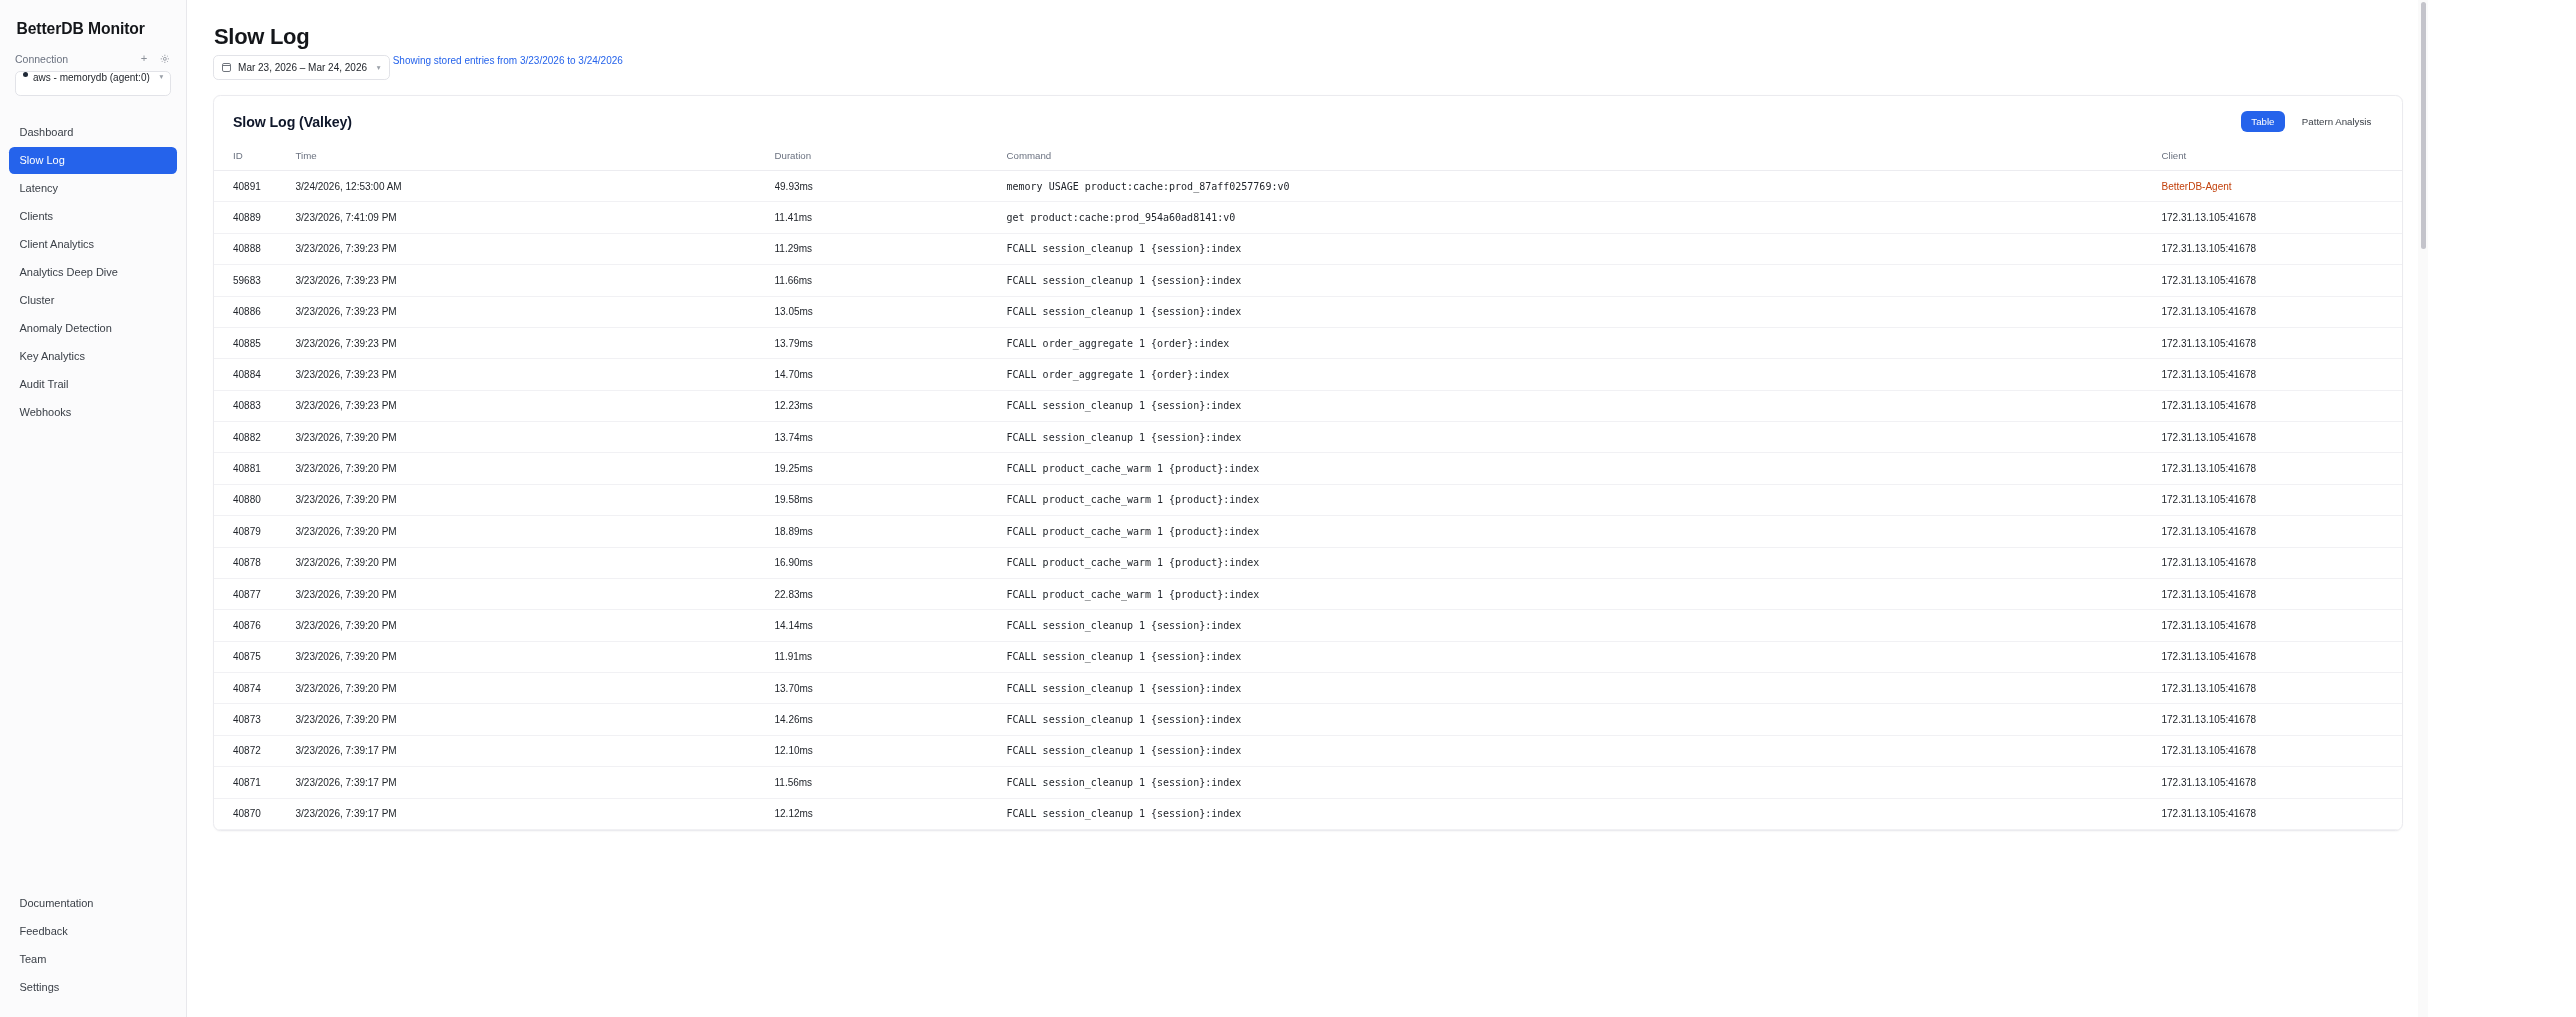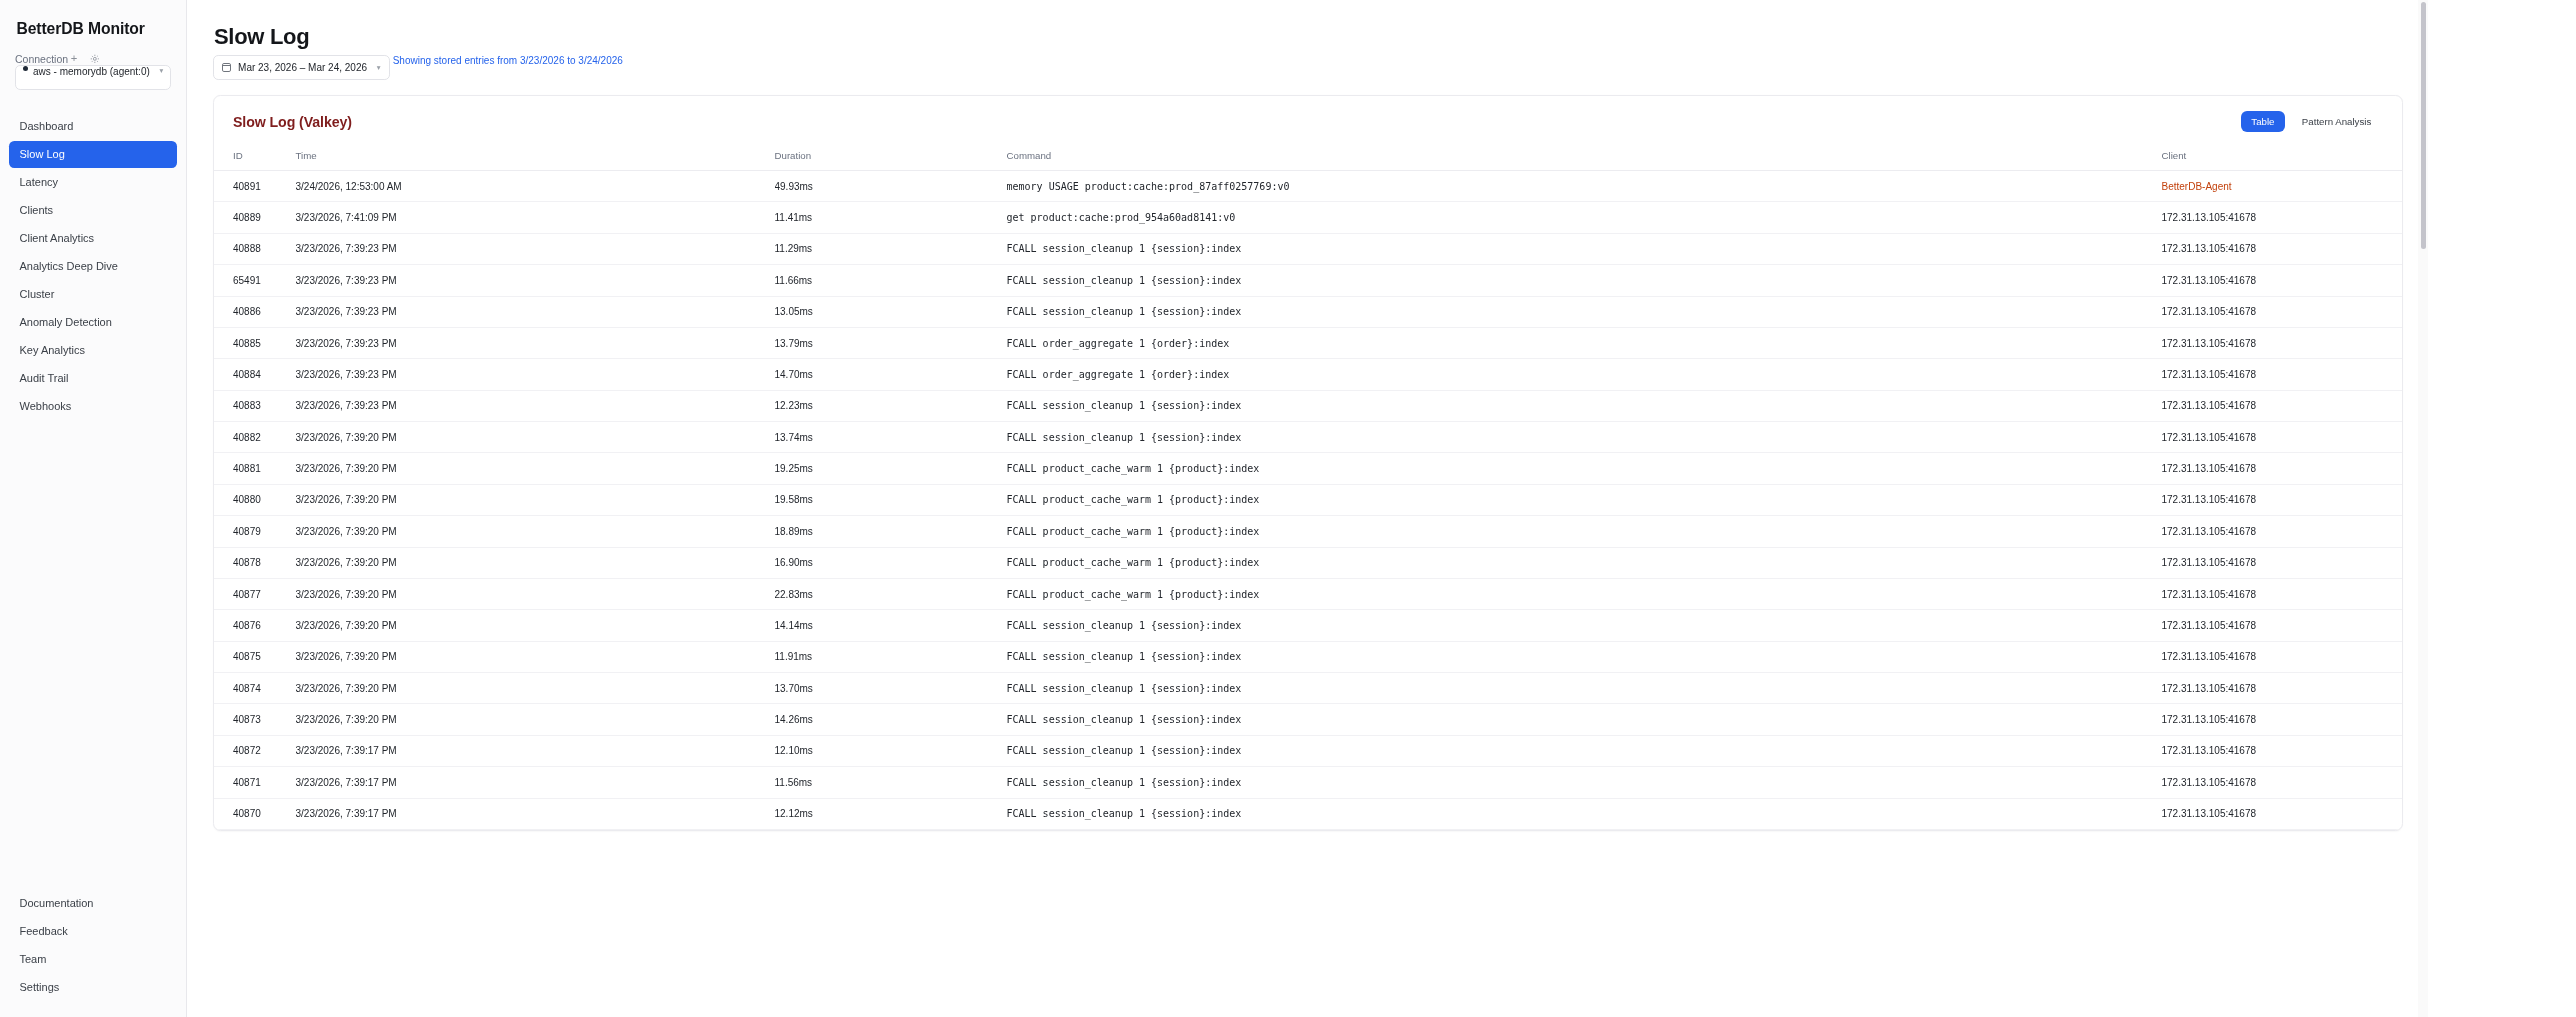--- a/index.html
+++ b/index.html
@@ -30,23 +30,24 @@
     padding: 19.5px 16.5px 10.5px 16.5px;
     font-size: 15.7px;
     font-weight: bold;
     color: #14161a;
     letter-spacing: -0.1px;
   }
   .conn-block { padding: 4.5px 15px 0 15px; }
   .conn-header {
     display: flex;
     align-items: center;
+    justify-content: space-between;
     font-size: 10.5px;
     color: #6b7280;
-    padding-bottom: 0;
+    padding-bottom: 6px;
   }
   .conn-header-actions { display: flex; align-items: center; gap: 9px; }
   .icon-btn {
     width: 12px; height: 12px;
     display: inline-flex; align-items: center; justify-content: center;
     color: #8a8f98;
     font-size: 11.2px;
     line-height: 1;
     cursor: pointer;
   }
@@ -170,21 +171,21 @@
     overflow: hidden;
   }
   .card-head {
     display: flex;
     align-items: center;
     padding: 15px 19.5px 10.5px 19.5px;
   }
   .card-title {
     font-size: 14.2px;
     font-weight: bold;
-    color: #7f1d1d;
+    color: #0f172a;
     letter-spacing: -0.1px;
   }
   .view-toggle {
     margin-left: auto;
     display: inline-flex;
     align-items: center;
     gap: 6px;
   }
   .toggle-btn {
     height: 21px;
@@ -388,21 +389,21 @@
               <td class="col-client">172.31.13.105:41678</td>
             </tr>
             <tr>
               <td class="col-id">40888</td>
               <td class="col-time">3/23/2026, 7:39:23 PM</td>
               <td class="col-duration">11.29ms</td>
               <td class="col-command">FCALL session_cleanup 1 {session}:index</td>
               <td class="col-client">172.31.13.105:41678</td>
             </tr>
             <tr>
-              <td class="col-id">65491</td>
+              <td class="col-id">59683</td>
               <td class="col-time">3/23/2026, 7:39:23 PM</td>
               <td class="col-duration">11.66ms</td>
               <td class="col-command">FCALL session_cleanup 1 {session}:index</td>
               <td class="col-client">172.31.13.105:41678</td>
             </tr>
             <tr>
               <td class="col-id">40886</td>
               <td class="col-time">3/23/2026, 7:39:23 PM</td>
               <td class="col-duration">13.05ms</td>
               <td class="col-command">FCALL session_cleanup 1 {session}:index</td>

